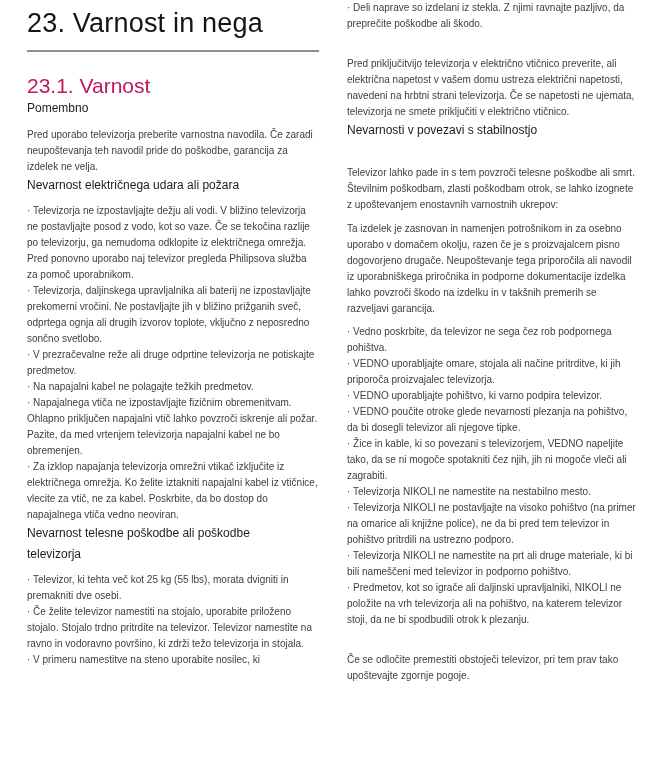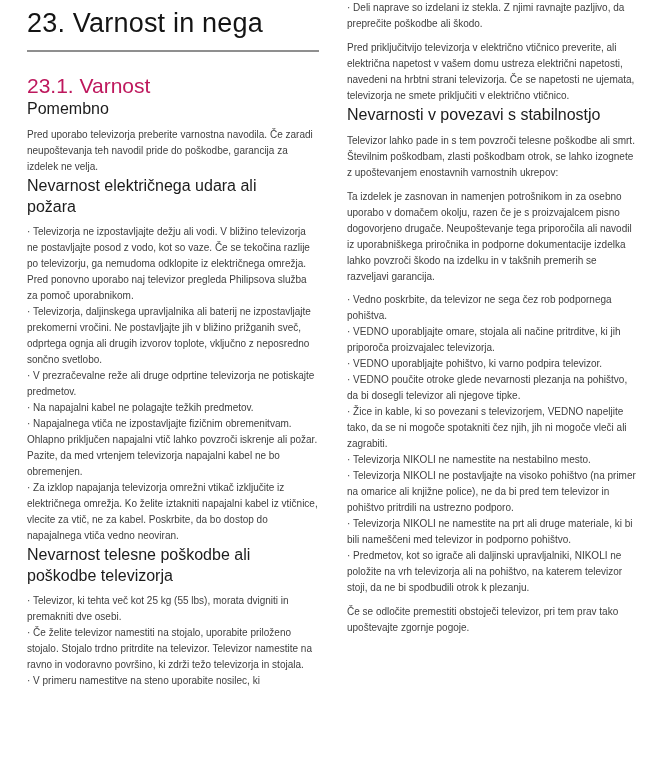--- a/index.html
+++ b/index.html
@@ -28,39 +28,39 @@
     background: #8f8f8f;
   }
   h2.section-heading {
     margin: 22px 0 0 0;
     font-size: 21px;
     font-weight: 400;
     color: #be185d;
   }
   h3.sub-heading {
     margin: 0;
-    font-size: 16px;
+    font-size: 12px;
     font-weight: 400;
     line-height: 21px;
     color: #1c1c1c;
   }
   .maxw { max-width: 258px; }
   .mt-pomembno { margin-top: 28px; }
   .mt-elektro  { margin-top: 38px; }
   .mt-injury   { margin-top: 46px; }
   .mt-stab     { margin-top: 36px; }
 
   p.body {
     margin: 0;
     font-size: 10px;
     line-height: 16px;
     color: #3e3e3e;
   }
   p.first-after-h { margin-top: 8px; }
-  p.para { margin-top: 8px; }
+  p.para { margin-top: 24px; }
   p.bold-line {
     margin-top: 8px;
     font-weight: 700;
     color: #262626;
   }
   .list { margin-top: 7px; }
   .list-tight { }
   .mt2 { margin-top: 2px; }
 </style>
 </head>

